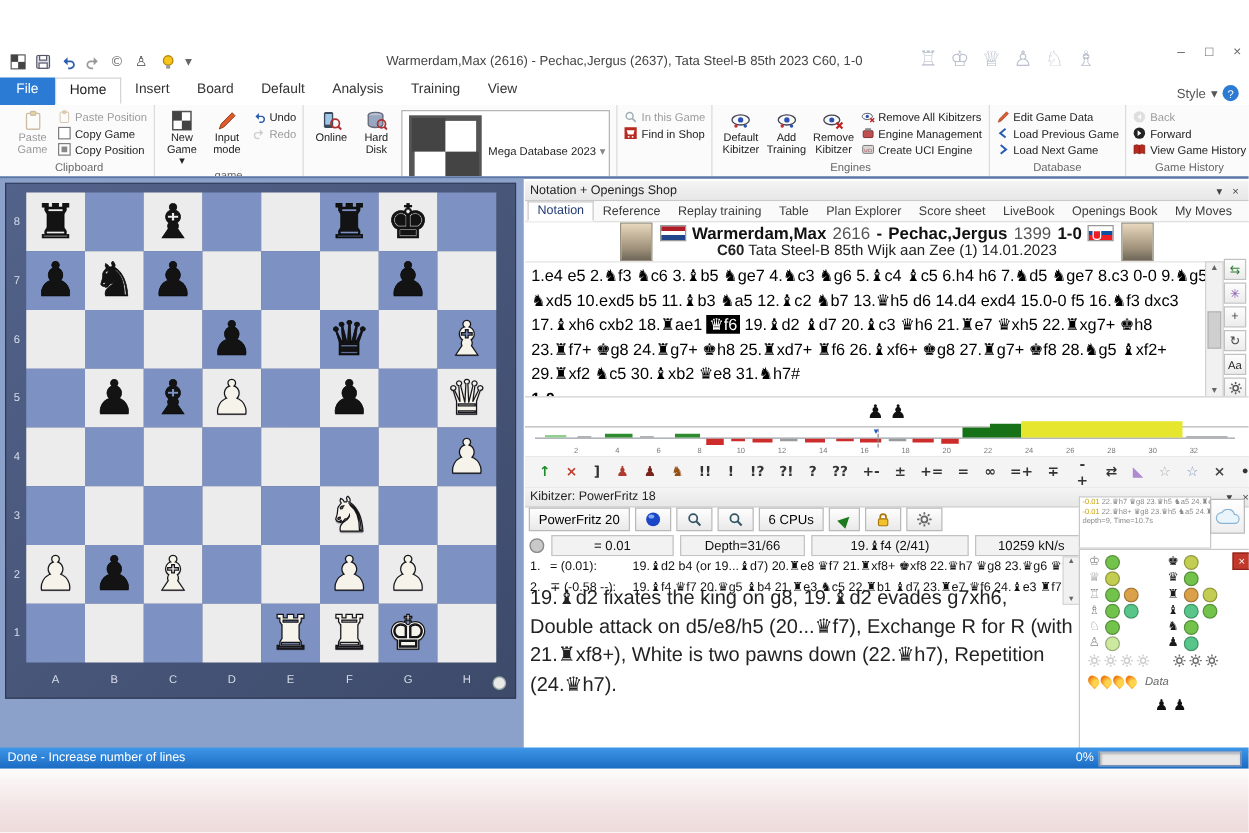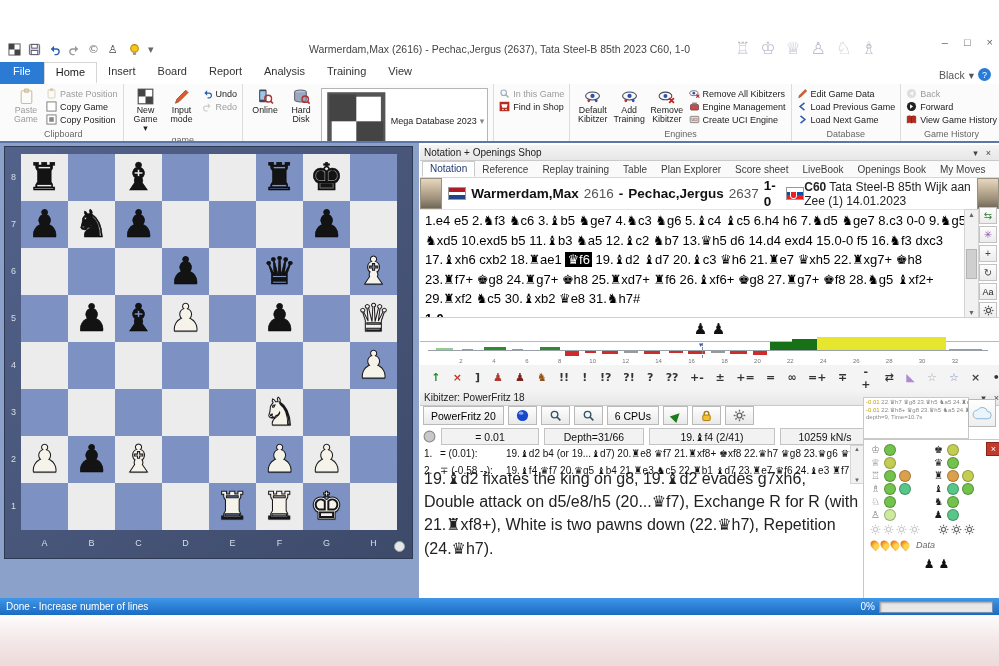--- a/index.html
+++ b/index.html
@@ -57,21 +57,21 @@
   #right{position:absolute;left:420px;top:2px;width:579px;height:455px;background:#fff}
   .panel-head{height:15px;background:linear-gradient(#f4f4f4,#e7e7e7);border-bottom:1px solid #c9c9c9;display:flex;align-items:center;font-size:10px;color:#222;padding:0 4px}
   .panel-head .sp{flex:1}
   .phbtn{font-size:9px;color:#444;padding:0 4px;background:none;border:none}
   #nb-tabs{position:absolute;left:0;top:16px;width:579px;height:16px;background:#fafafa;border-bottom:1px solid #d8d8d8;display:flex;align-items:flex-end;padding-left:2px}
   .ntab{font-size:10px;color:#3c3c3c;padding:1px 7px 2px;cursor:default;white-space:nowrap}
   .ntab.active{background:#fff;border:1px solid #c9c9c9;border-bottom:1px solid #fff;color:#203a74}
   
   #game-header{position:absolute;left:0;top:33px;width:579px;height:31px;background:#fff;display:flex;align-items:center;justify-content:center;gap:6px}
   .photo{width:24px;height:29px;border:1px solid #98917f;background:linear-gradient(#e7d7bd,#9d8f78 70%,#6f675a)}
-  #gh-mid{display:flex;flex-direction:row;align-items:flex-end;line-height:1.15}
+  #gh-mid{display:flex;flex-direction:column;align-items:center;line-height:1.15}
   #gh-line1{display:flex;align-items:center;gap:5px;font-size:13.5px}
   #gh-line1 b{color:#111}
   .elo{color:#555}
   .flag{width:19px;height:11px;border:1px solid #999;display:inline-block}
   .flag-nl{background:linear-gradient(180deg,#ae1c28 33%,#fff 33% 66%,#21468b 66%)}
   .flag-sk{background:linear-gradient(180deg,#fff 33%,#0b4ea2 33% 66%,#ee1c25 66%);position:relative}
   .flag-sk::after{content:"";position:absolute;left:3px;top:3px;width:5px;height:6px;background:#ee1c25;border:1px solid #fff;border-radius:0 0 3px 3px}
   #gh-line2{font-size:12px;color:#222}
   
   #moves{position:absolute;left:0;top:64px;width:541px;height:108px;padding:1px 4px 0 5px;font-size:13px;line-height:1.5;color:#000;overflow:hidden;border-top:1px solid #e4e4e4}
@@ -212,27 +212,27 @@
       <span>×</span>
     </div>
   </div>
 
   <div id="tabrow">
     <span id="tabs-holder" style="display:flex">
         <div class="rtab file">File</div>
         <div class="rtab active">Home</div>
         <div class="rtab">Insert</div>
         <div class="rtab">Board</div>
-        <div class="rtab">Report</div>
+        <div class="rtab">Default</div>
         <div class="rtab">Analysis</div>
         <div class="rtab">Training</div>
         <div class="rtab">View</div>
       </span>
     <div id="stylebox">
-      <span>Black</span>
+      <span>Style</span>
       <span>▾</span>
       <span id="help-circ">?</span>
     </div>
   </div>
 
   <div id="ribbon">
       <div class="rib-group">
         <div class="rib-body">
           <div class="rib-bigcol">
             <button class="rib-big disabled">
@@ -685,21 +685,21 @@
 
       <div id="game-header">
         <div class="photo"></div>
         <div id="gh-mid">
           <div id="gh-line1">
             <span class="flag flag-nl"></span>
             <b>Warmerdam,Max</b>
             <span class="elo">2616</span>
             <b>-</b>
             <b>Pechac,Jergus</b>
-            <span class="elo">2637</span>
+            <span class="elo">1399</span>
             <b>1-0</b>
             <span class="flag flag-sk"></span>
           </div>
           <div id="gh-line2">
             <b>C60</b>
             <span>Tata Steel-B 85th Wijk aan Zee (1) 14.01.2023</span>
           </div>
         </div>
         <div class="photo"></div>
       </div>

